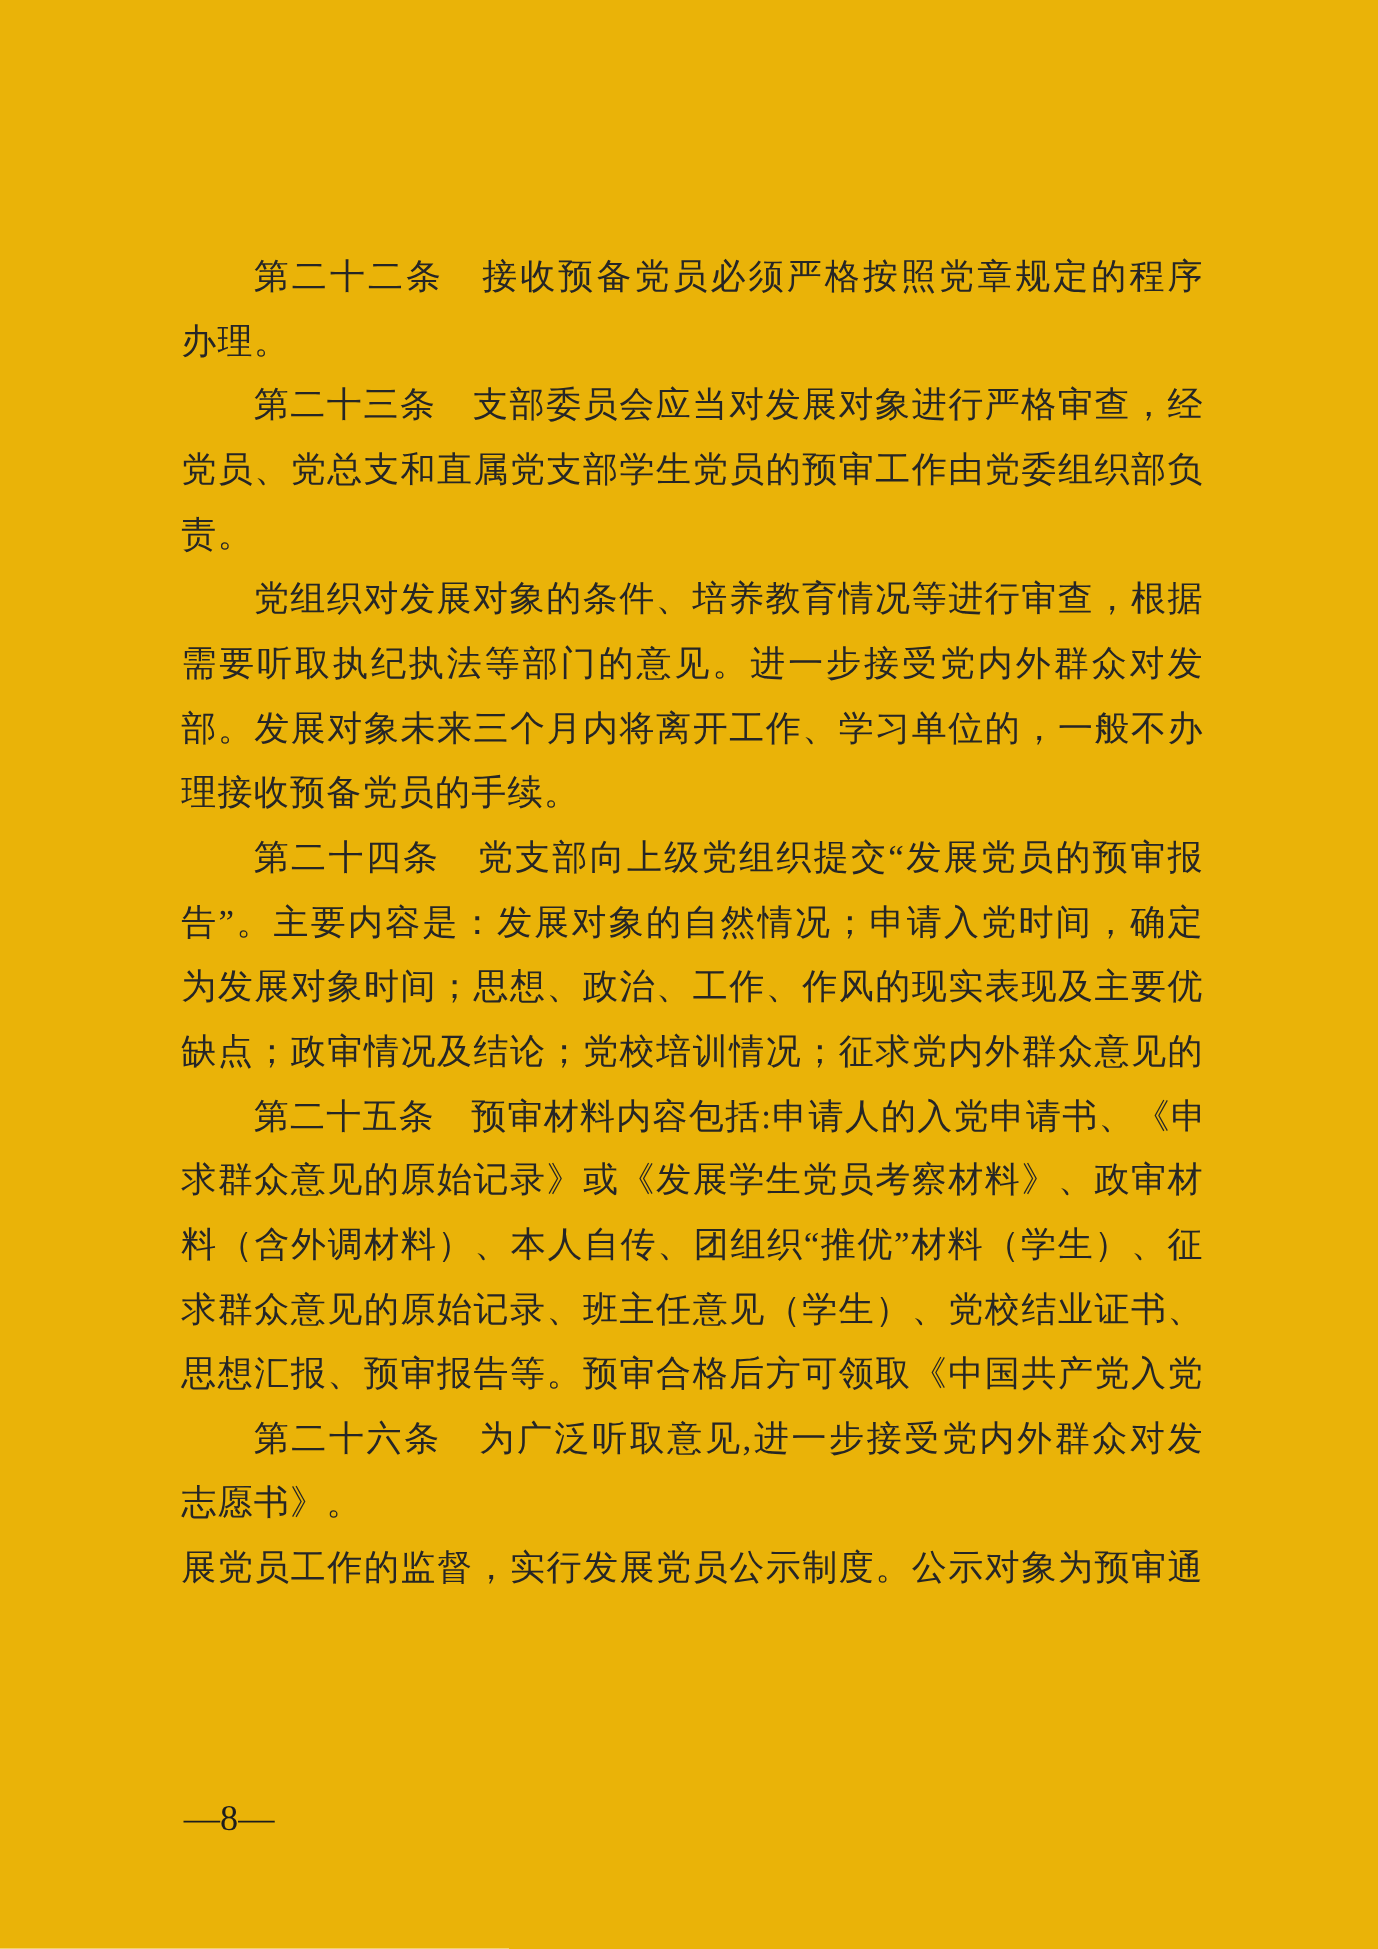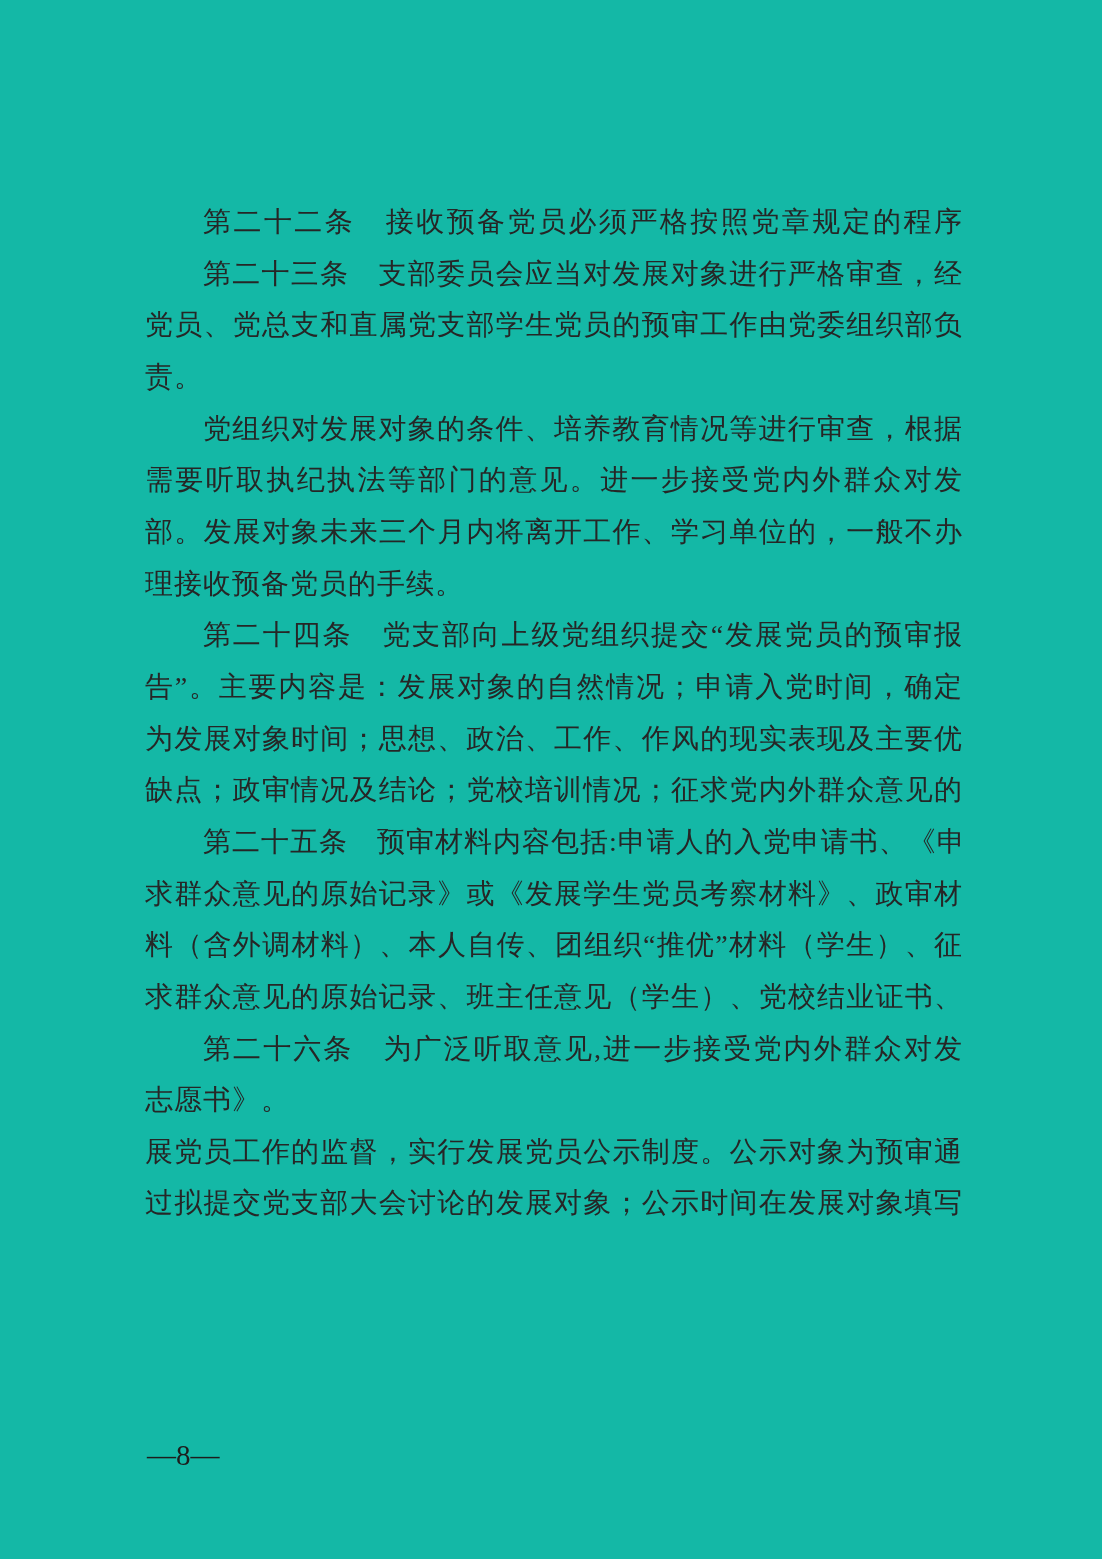--- a/index.html
+++ b/index.html
@@ -4,21 +4,21 @@
 <style>
   html, body {
     margin: 0;
     padding: 0;
     background: #ffffff;
   }
   .page {
     position: relative;
     width: 1102px;
     height: 1559px;
-    background: #14b8a6;
+    background: #eab308;
     overflow: hidden;
     font-family: "Liberation Serif", "DejaVu Serif", serif;
     color: #262626;
   }
   .text-body {
     position: absolute;
     left: 145px;
     top: 196px;
     width: 818px;
   }
@@ -46,34 +46,35 @@
     color: #1d1d1d;
     letter-spacing: 0;
   }
 </style>
 </head>
 <body>
 
 <div class="page">
   <div class="text-body" id="text-body">
       <div class="line indent fill">第二十二条　接收预备党员必须严格按照党章规定的程序</div>
+      <div class="line">办理。</div>
       <div class="line indent fill">第二十三条　支部委员会应当对发展对象进行严格审查，经</div>
       <div class="line fill">党员、党总支和直属党支部学生党员的预审工作由党委组织部负</div>
       <div class="line">责。</div>
       <div class="line indent fill">党组织对发展对象的条件、培养教育情况等进行审查，根据</div>
       <div class="line fill">需要听取执纪执法等部门的意见。进一步接受党内外群众对发</div>
       <div class="line fill">部。发展对象未来三个月内将离开工作、学习单位的，一般不办</div>
       <div class="line">理接收预备党员的手续。</div>
       <div class="line indent fill">第二十四条　党支部向上级党组织提交“发展党员的预审报</div>
       <div class="line fill">告”。主要内容是：发展对象的自然情况；申请入党时间，确定</div>
       <div class="line fill">为发展对象时间；思想、政治、工作、作风的现实表现及主要优</div>
       <div class="line fill">缺点；政审情况及结论；党校培训情况；征求党内外群众意见的</div>
       <div class="line indent fill">第二十五条　预审材料内容包括:申请人的入党申请书、《申</div>
       <div class="line fill">求群众意见的原始记录》或《发展学生党员考察材料》、政审材</div>
       <div class="line fill">料（含外调材料）、本人自传、团组织“推优”材料（学生）、征</div>
       <div class="line fill">求群众意见的原始记录、班主任意见（学生）、党校结业证书、</div>
+      <div class="line fill">思想汇报、预审报告等。预审合格后方可领取《中国共产党入党</div>
       <div class="line indent fill">第二十六条　为广泛听取意见,进一步接受党内外群众对发</div>
       <div class="line">志愿书》。</div>
       <div class="line fill">展党员工作的监督，实行发展党员公示制度。公示对象为预审通</div>
-      <div class="line fill">过拟提交党支部大会讨论的发展对象；公示时间在发展对象填写</div>
     </div>
   <div class="page-number">—8—</div>
 </div>
 
 </body></html>

